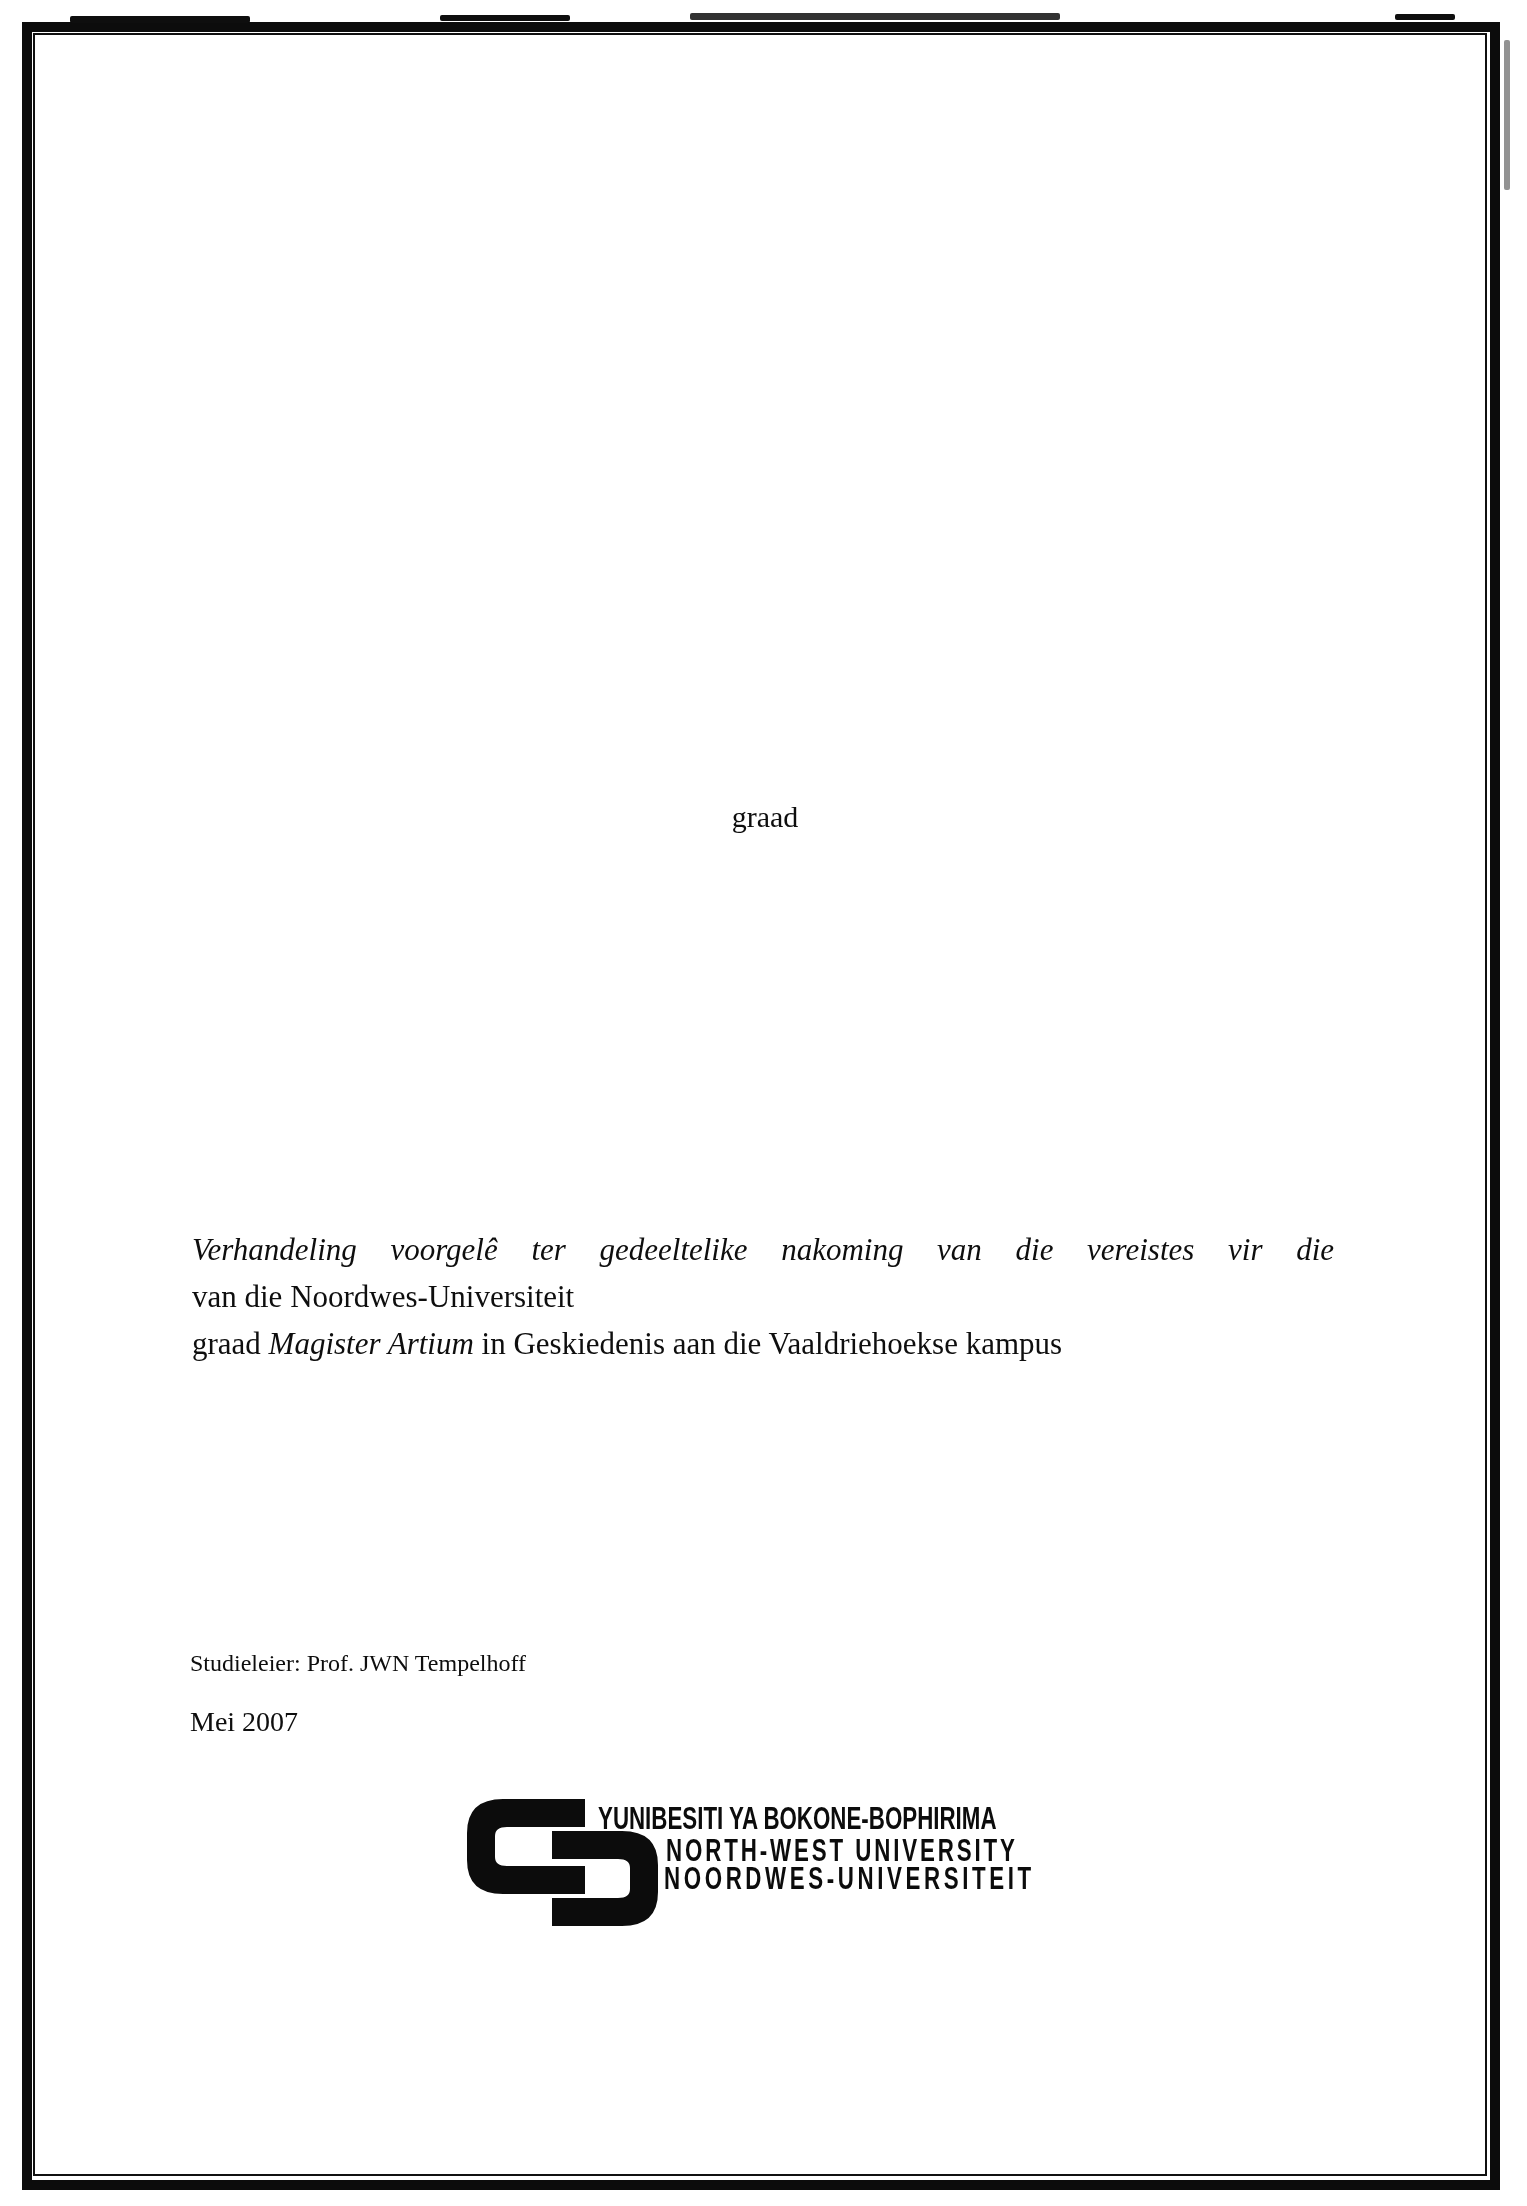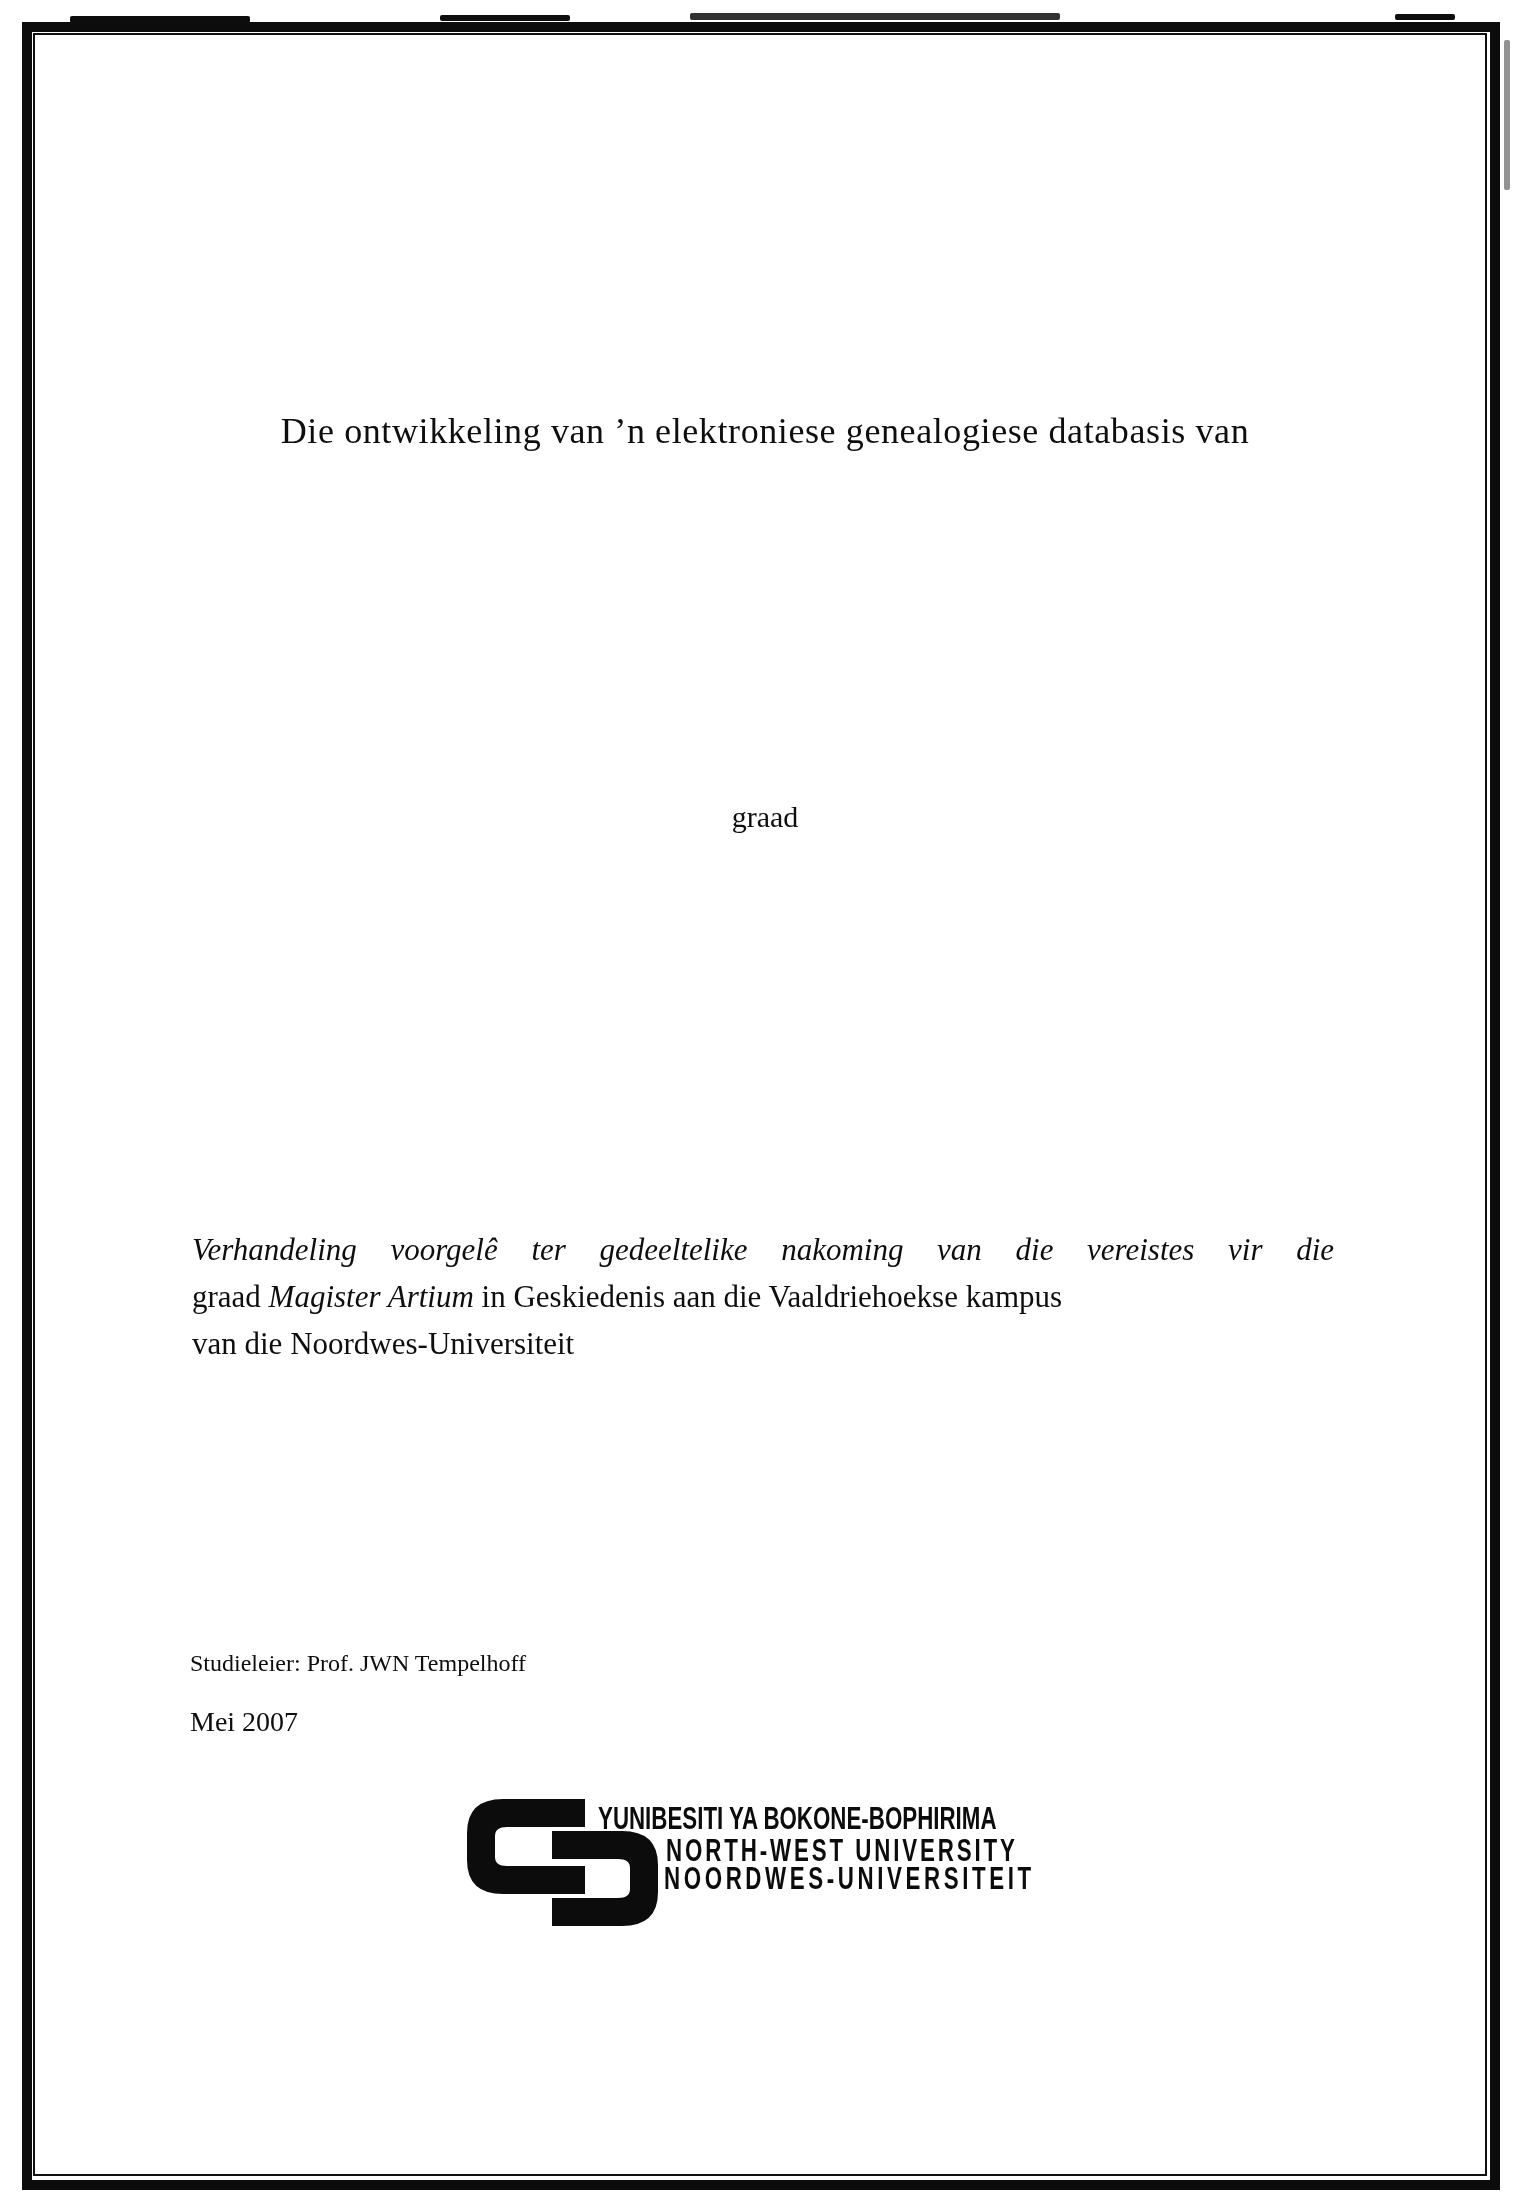--- a/index.html
+++ b/index.html
@@ -106,30 +106,29 @@
   <div class="frame-outer"></div>
   <div class="frame-inner"></div>
 
   <div class="smudge" style="left:70px;top:16px;width:180px;height:7px;"></div>
   <div class="smudge" style="left:440px;top:15px;width:130px;height:6px;"></div>
   <div class="smudge" style="left:690px;top:13px;width:370px;height:7px;opacity:.85;"></div>
   <div class="smudge" style="left:1395px;top:14px;width:60px;height:6px;"></div>
   <div class="smudge" style="left:1504px;top:40px;width:6px;height:150px;opacity:.45;"></div>
 
   <div class="thesis-title">
-    <div>Die ontwikkeling van ’n elektroniese genealogiese databasis van</div>
   </div>
 
   <div class="byline">graad</div>
 
 
   <div class="submission">
     <div class="just">Verhandeling voorgelê ter gedeeltelike nakoming van die vereistes vir die</div>
+    <div>van die Noordwes-Universiteit</div>
     <div><span>graad </span><span class="it">Magister Artium</span><span> in Geskiedenis aan die Vaaldriehoekse kampus</span></div>
-    <div>van die Noordwes-Universiteit</div>
   </div>
 
   <div class="supervisor">Studieleier: Prof. JWN Tempelhoff</div>
   <div class="date">Mei 2007</div>
 
   <svg class="logo-mark" viewBox="0 0 195 132" xmlns="http://www.w3.org/2000/svg">
     <path fill="#0c0c0c" d="M118,2 L36,2 Q0,2 0,36 L0,63 Q0,97 36,97 L118,97 L118,69 L40,69 Q28,69 28,60 L28,39 Q28,30 40,30 L118,30 Z"></path>
     <path fill="#0c0c0c" d="M85,34 L155,34 Q191,34 191,68 L191,95 Q191,129 155,129 L85,129 L85,101 L151,101 Q163,101 163,92 L163,71 Q163,62 151,62 L85,62 Z"></path>
   </svg>
   <div class="logo-text logo-l1">YUNIBESITI YA BOKONE-BOPHIRIMA</div>

